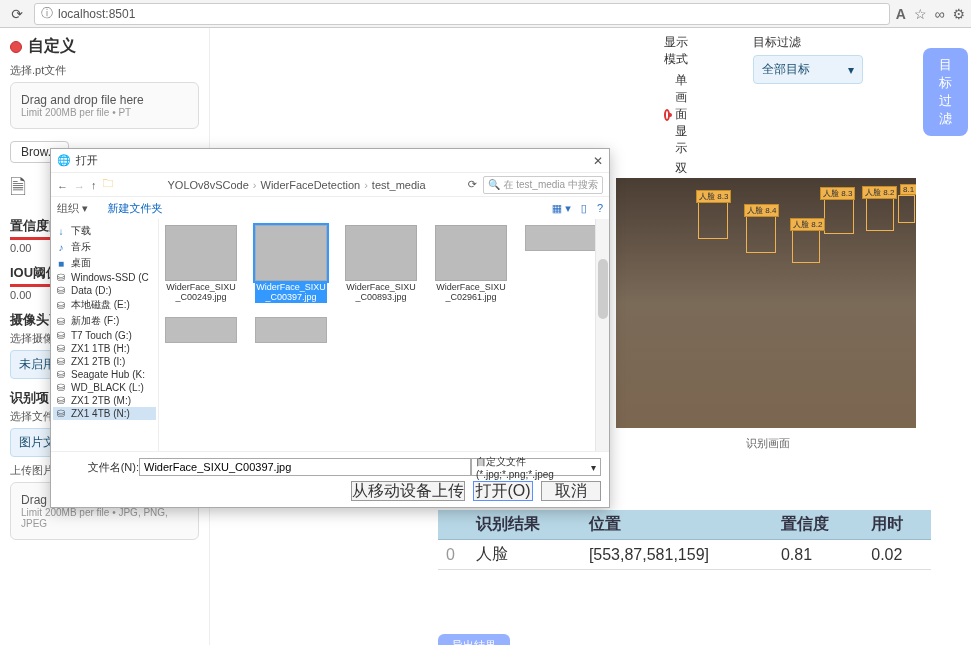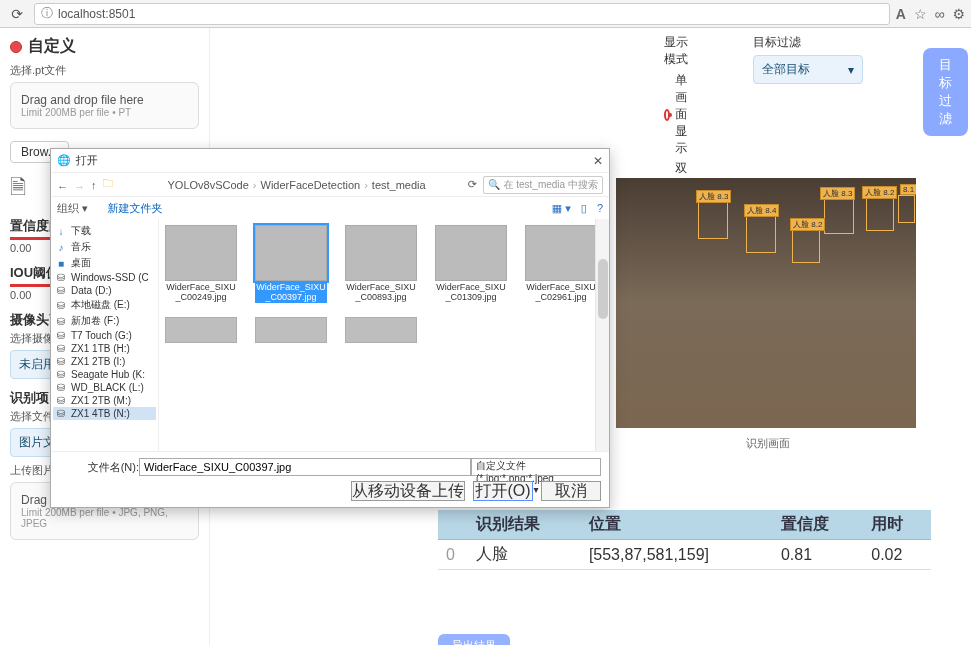--- a/index.html
+++ b/index.html
@@ -248,21 +248,21 @@
     }
     .fd-scroll .thumb { position: absolute; top: 40px; left: 2px; width: 10px; height: 60px; background: #ccc; border-radius: 5px; }
 
     .fd-footer { padding: 6px 8px; border-top: 1px solid #eee; display: flex; flex-direction: column; gap: 5px; }
     .fd-fn-row { display: flex; align-items: center; gap: 0; justify-content: center; }
     .fd-fn-row .lbl { width: 80px; text-align: right; color: #333; }
     .fd-fn-row input[type=text] {
       flex: 1; height: 18px; border: 1px solid #aaa; font-size: 11px; padding: 0 4px;
     }
     .fd-fn-row .filetype {
-      width: 130px; height: 18px; border: 1px solid #aaa; font-size: 10px; display: flex; align-items: center; justify-content: space-between; padding: 0 4px; flex-direction: column;
+      width: 130px; height: 18px; border: 1px solid #aaa; font-size: 10px; display: flex; align-items: center; justify-content: space-between; padding: 0 4px;
     }
     .fd-btn-row { display: flex; justify-content: flex-end; gap: 8px; }
     .fd-btn {
       min-width: 60px; height: 20px; border: 1px solid #999;
       background: #f4f4f4; font-size: 16px; display: flex; align-items: center; justify-content: center;
     }
     .fd-btn.primary { border: 1px solid #5a8fff; }
 
     
     .bg1 { background: linear-gradient(135deg,#c96,#edc,#9bb); }
@@ -528,24 +528,20 @@
         </div>
         <div class="fd-thumb sel">
           <div class="img bg2"></div>
           <div class="cap">WiderFace_SIXU_C00397.jpg</div>
         </div>
         <div class="fd-thumb">
           <div class="img bg3"></div>
           <div class="cap">WiderFace_SIXU_C00893.jpg</div>
         </div>
         <div class="fd-thumb">
-          <div class="img bg4"></div>
-          <div class="cap">WiderFace_SIXU_C01309.jpg</div>
-        </div>
-        <div class="fd-thumb">
           <div class="img bg6"></div>
           <div class="cap">WiderFace_SIXU_C02961.jpg</div>
         </div>
         <div class="fd-thumb half">
           <div class="img bg7" style="height: 26px;"></div>
         </div>
         <div class="fd-thumb half">
           <div class="img bg8" style="height: 26px;"></div>
         </div>
         <div class="fd-thumb half">

